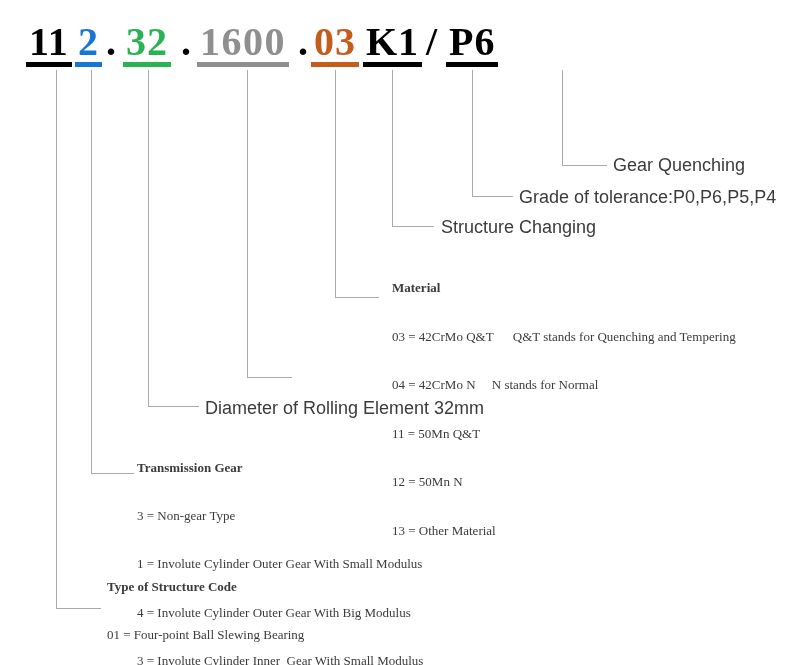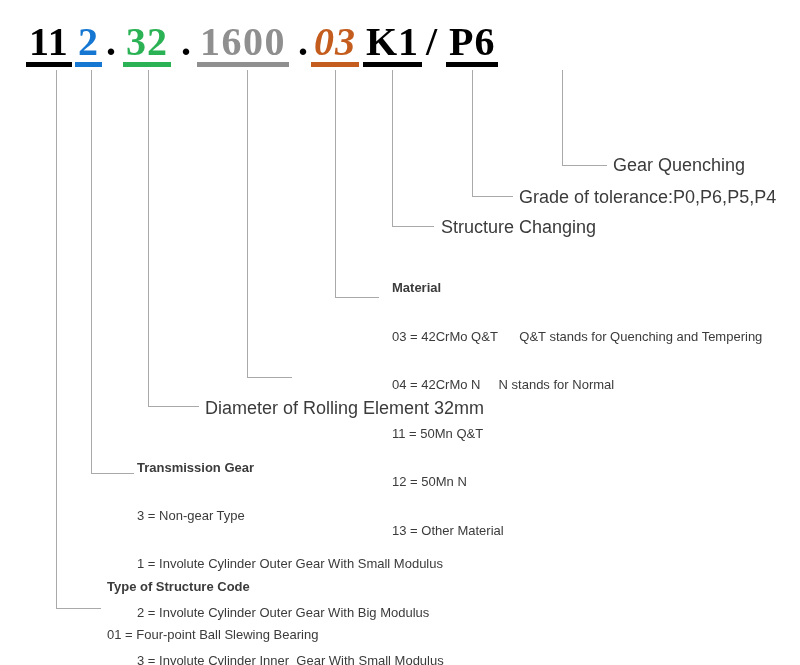--- a/index.html
+++ b/index.html
@@ -25,32 +25,32 @@
     padding:0 3px;
     border-bottom:5px solid currentColor;
     white-space:pre;
   }
   .cp.nounder{border-bottom:none;}
   .cp.wide{letter-spacing:1.5px;}
   .cp-black{color:#000000;}
   .cp-blue{color:#1577d1;}
   .cp-green{color:#2bb255;}
   .cp-gray{color:#8f8f8f;}
-  .cp-orange{color:#c45c1d;font-style:italic;}
+  .cp-orange{color:#c45c1d;}
 
   
   .callout{
     position:absolute;
     font-size:18px;line-height:16px;
     white-space:pre;
   }
 
   
   .block{position:absolute;font-size:13px;white-space:pre;}
-  .block .row{display:block;}
+  .block .row{display:block;font-family:Liberation Serif, serif;}
   .block .title{font-weight:bold;}
   .lh-material .row{line-height:18.5px;}
   .lh-trans .row{line-height:18.2px;}
   .lh-struct .row{line-height:17.8px;}
 </style>
 </head>
 <body>
 
 <div class="stage">
 
@@ -88,21 +88,21 @@
     <span class="row">04 = 42CrMo N     N stands for Normal</span>
     <span class="row">11 = 50Mn Q&amp;T</span>
     <span class="row">12 = 50Mn N</span>
     <span class="row">13 = Other Material</span>
   </div>
 
   <div class="block lh-trans" style="left:137px;top:429px;">
     <span class="row title">Transmission Gear</span>
     <span class="row">3 = Non-gear Type</span>
     <span class="row">1 = Involute Cylinder Outer Gear With Small Modulus</span>
-    <span class="row">2 = Involute Cylinder Outer Gear With Big Modulus</span>
+    <span class="row">4 = Involute Cylinder Outer Gear With Big Modulus</span>
     <span class="row">3 = Involute Cylinder Inner  Gear With Small Modulus</span>
     
   </div>
 
   <div class="block lh-struct" style="left:107px;top:548px;">
     <span class="row title">Type of Structure Code</span>
     <span class="row">01 = Four-point Ball Slewing Bearing</span>
     
     
     

